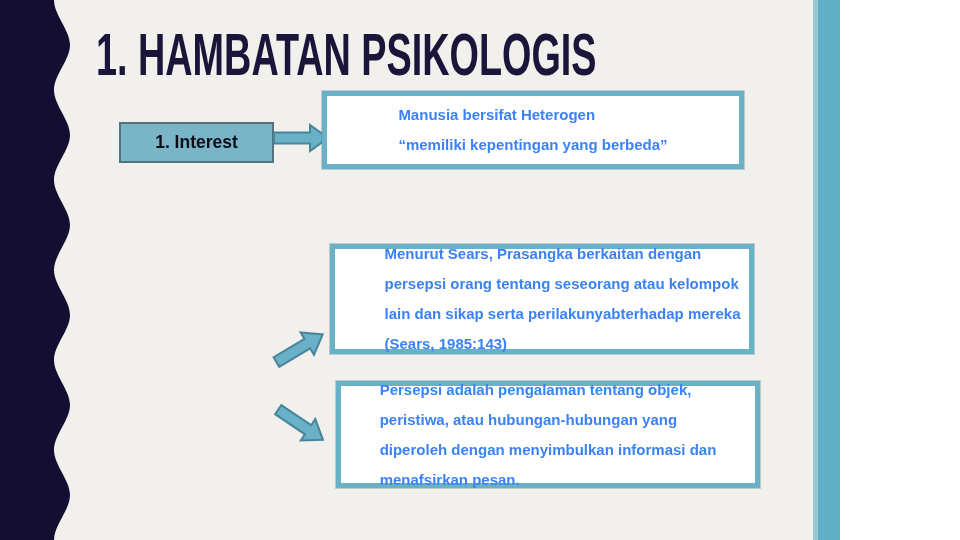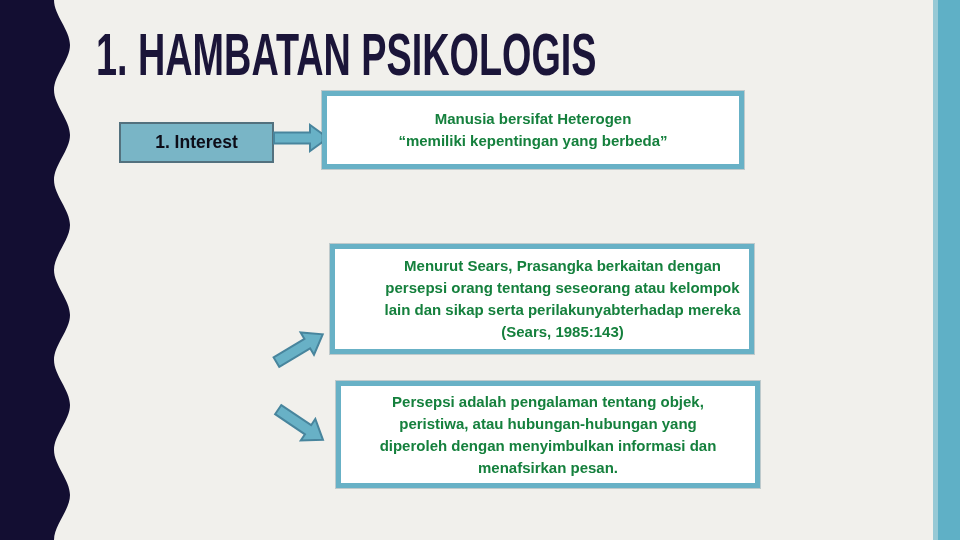--- a/index.html
+++ b/index.html
@@ -1,18 +1,18 @@
 <!DOCTYPE html>
 <html><head>
 <meta charset="utf-8">
 <style>
   html,body { margin:0; padding:0; }
   .slide {
     position:relative;
-    width:960px; height:540px;
+    width:840px; height:540px;
     background:#f1f0ec;
     overflow:hidden;
     font-family:"Liberation Sans", sans-serif;
   }
   .wave-svg { position:absolute; left:0; top:0; width:80px; height:540px; display:block; }
   .right-stripe {
     position:absolute; right:0; top:0; width:27px; height:540px;
     background:linear-gradient(90deg,#97c9d5 0px,#97c9d5 5px,#5fb0c6 5px,#5fb0c6 27px);
   }
   .title {
@@ -37,22 +37,22 @@
   .content-box {
     position:absolute;
     background:#ffffff;
     border:5px solid #68b1c6;
     box-sizing:border-box;
     display:flex; align-items:center; justify-content:center;
     box-shadow:0 0 0 1px rgba(62,104,122,0.28);
   }
   .content-box p {
     margin:0;
-    font-size:15px; line-height:22px; font-weight:bold;
-    color:#15803d; text-align:center; white-space:pre;
+    font-size:15px; line-height:30px; font-weight:bold;
+    color:#3b82f6; text-align:left; white-space:pre;
   }
   .box-heterogen { left:322px; top:91px;  width:422px; height:78px; }
   .box-sears     { left:330px; top:244px; width:424px; height:110px;padding-left:41px; }
   .box-persepsi  { left:336px; top:381px; width:424px; height:107px; }
   .arrow { position:absolute; display:block; }
   .arrow-right { left:273px; top:123px; width:57px; height:30px; }
   .arrow-up    { left:270px; top:333px; width:60px; height:30px; transform:rotate(-31deg); }
   .arrow-down  { left:271px; top:410px; width:60px; height:30px; transform:rotate(34deg); }
   .arrow path { fill:#68b1c6; stroke:#48859d; stroke-width:2; stroke-linejoin:miter; }
 </style>

